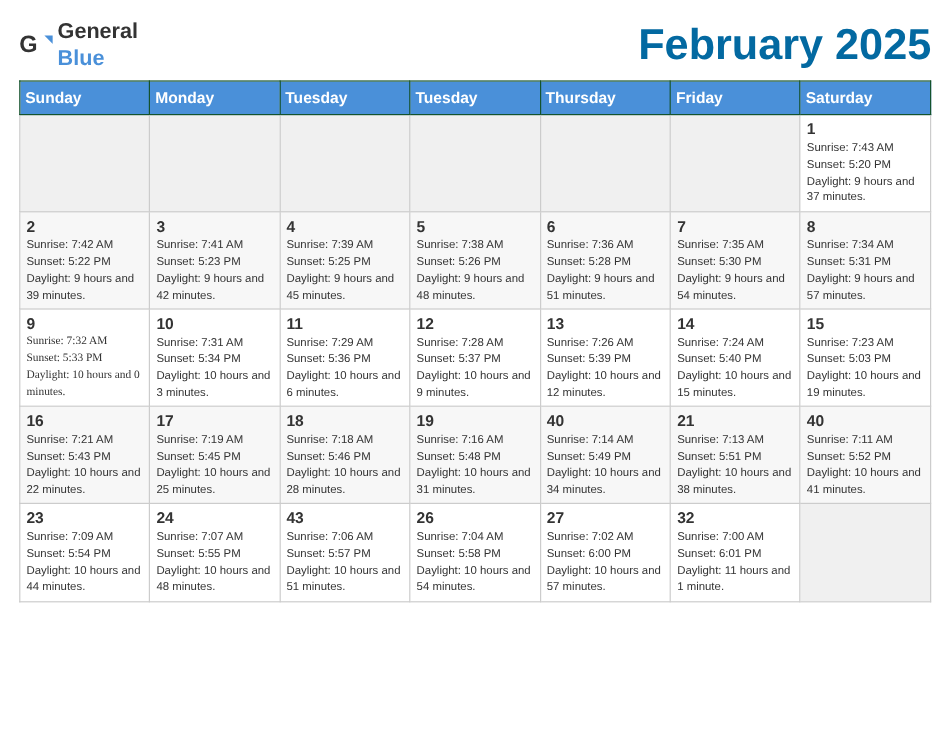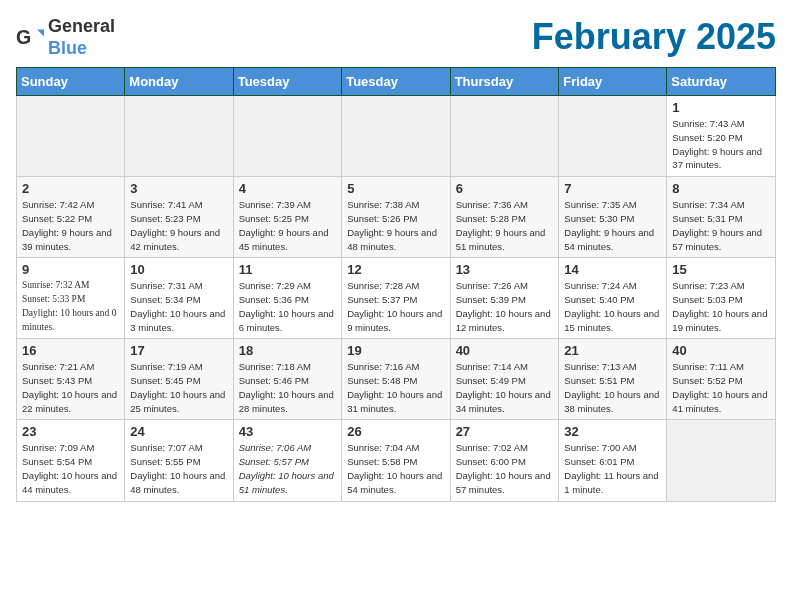--- a/index.html
+++ b/index.html
@@ -199,21 +199,21 @@
 Sunset: 5:52 PM
 Daylight: 10 hours and 41 minutes.</span></td>
       </tr>
       <tr>
         <td><span class="day-number">23</span><span class="day-info" style="white-space: pre-line;">Sunrise: 7:09 AM
 Sunset: 5:54 PM
 Daylight: 10 hours and 44 minutes.</span></td>
         <td><span class="day-number">24</span><span class="day-info" style="white-space: pre-line;">Sunrise: 7:07 AM
 Sunset: 5:55 PM
 Daylight: 10 hours and 48 minutes.</span></td>
-        <td><span class="day-number">43</span><span class="day-info" style="white-space: pre-line; font-style: italic;">Sunrise: 7:06 AM
+        <td><span class="day-number">43</span><span class="day-info" style="white-space: pre-line;">Sunrise: 7:06 AM
 Sunset: 5:57 PM
 Daylight: 10 hours and 51 minutes.</span></td>
         <td><span class="day-number">26</span><span class="day-info" style="white-space: pre-line;">Sunrise: 7:04 AM
 Sunset: 5:58 PM
 Daylight: 10 hours and 54 minutes.</span></td>
         <td><span class="day-number">27</span><span class="day-info" style="white-space: pre-line;">Sunrise: 7:02 AM
 Sunset: 6:00 PM
 Daylight: 10 hours and 57 minutes.</span></td>
         <td><span class="day-number">32</span><span class="day-info" style="white-space: pre-line;">Sunrise: 7:00 AM
 Sunset: 6:01 PM

